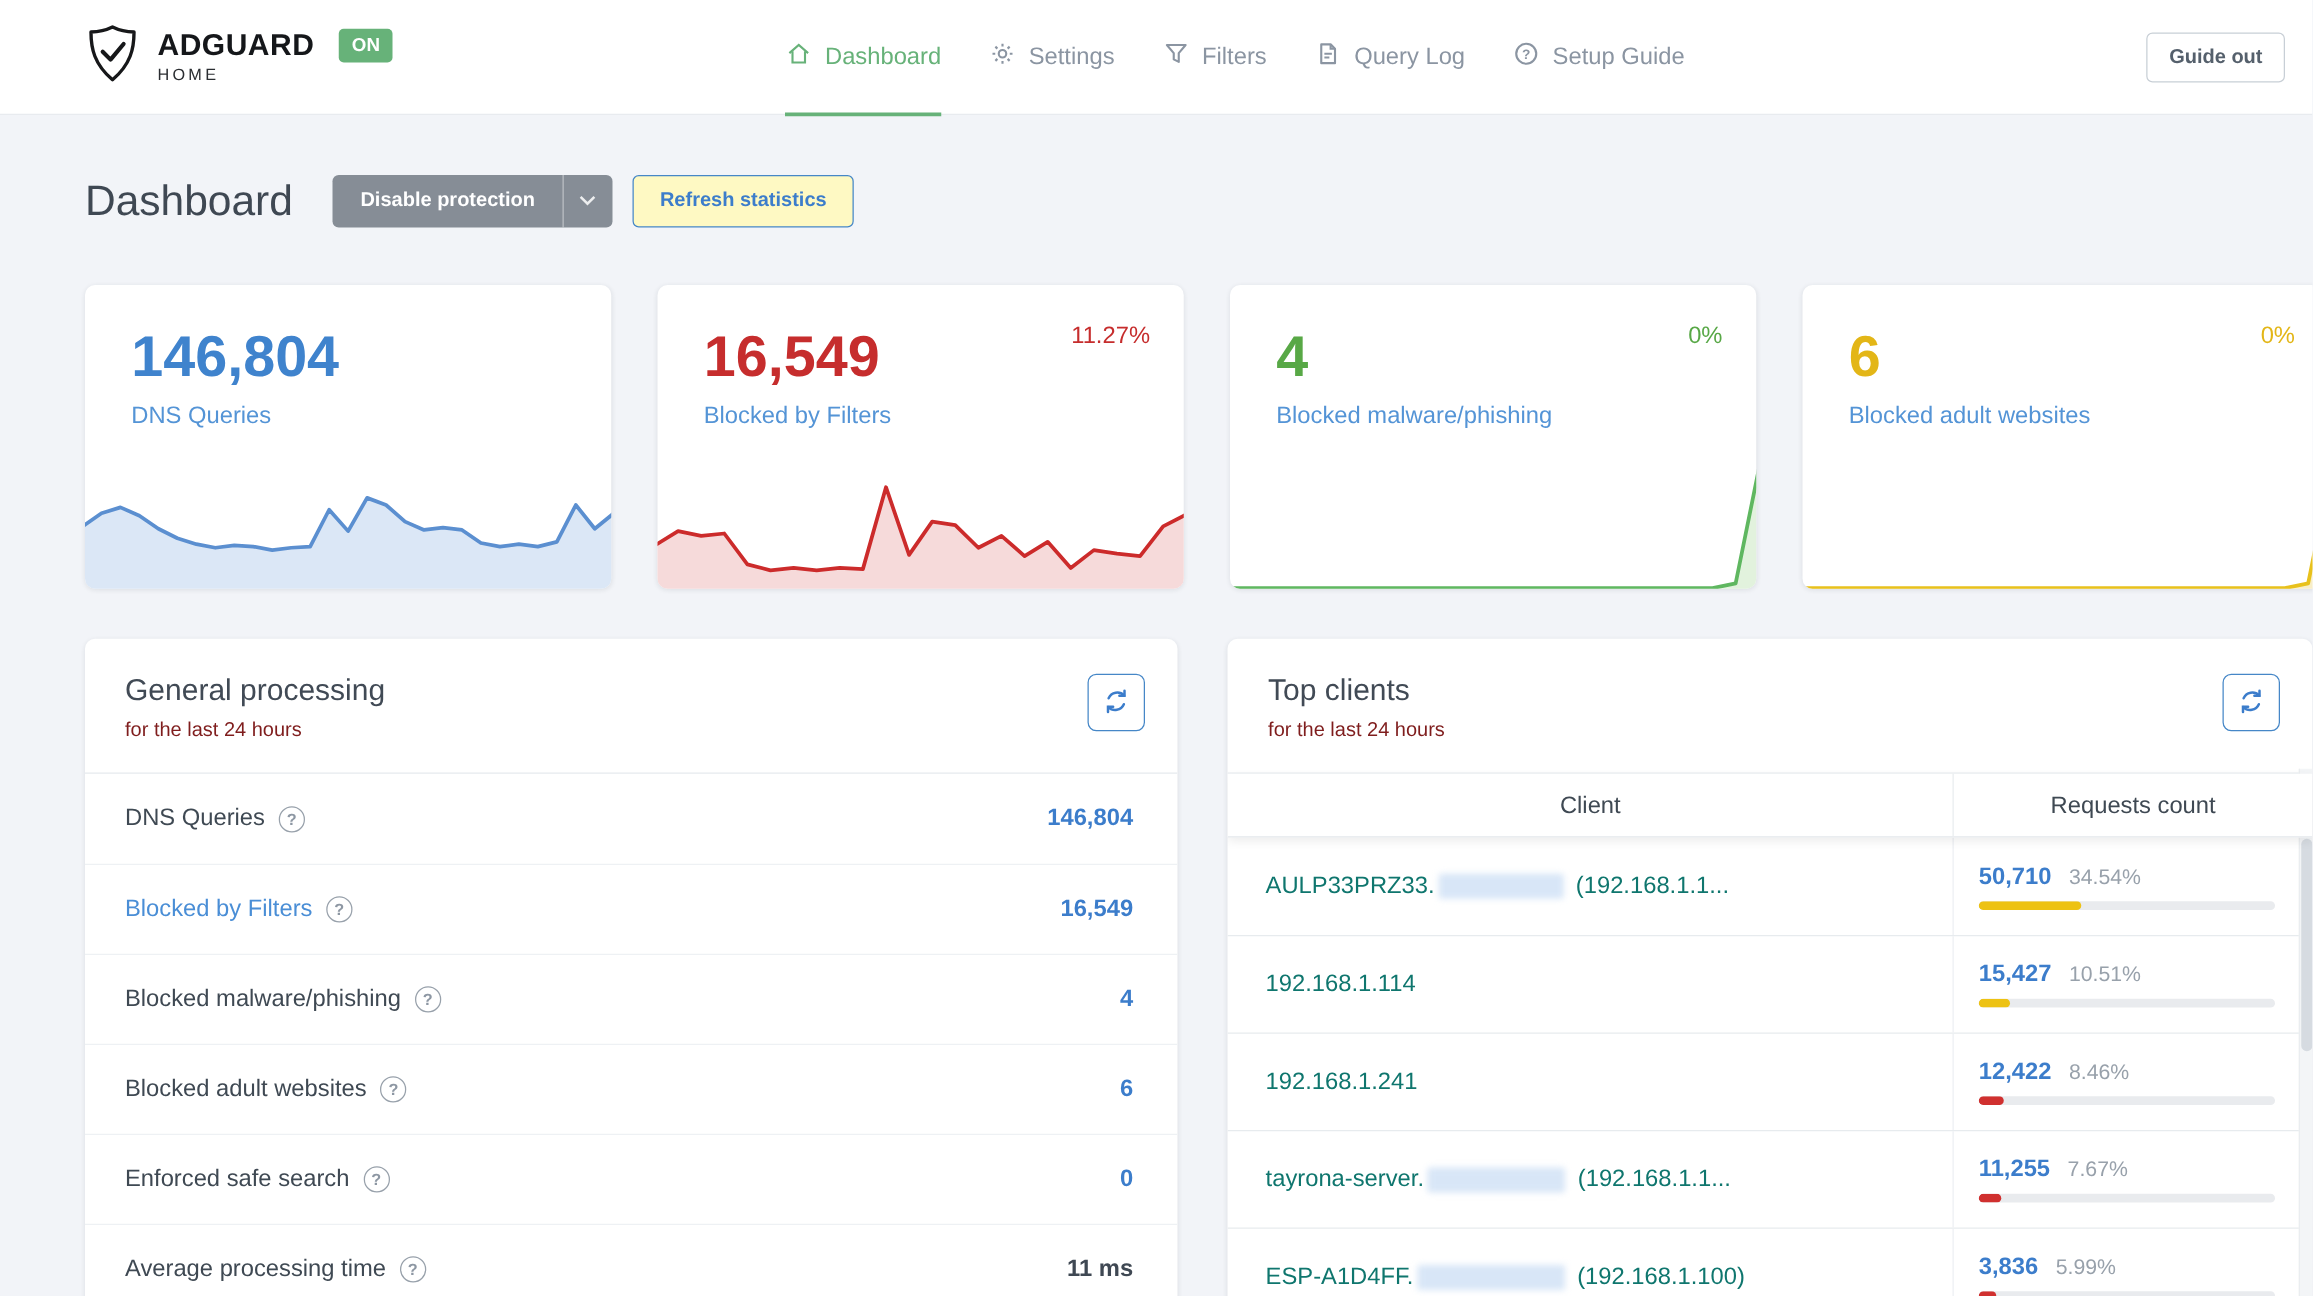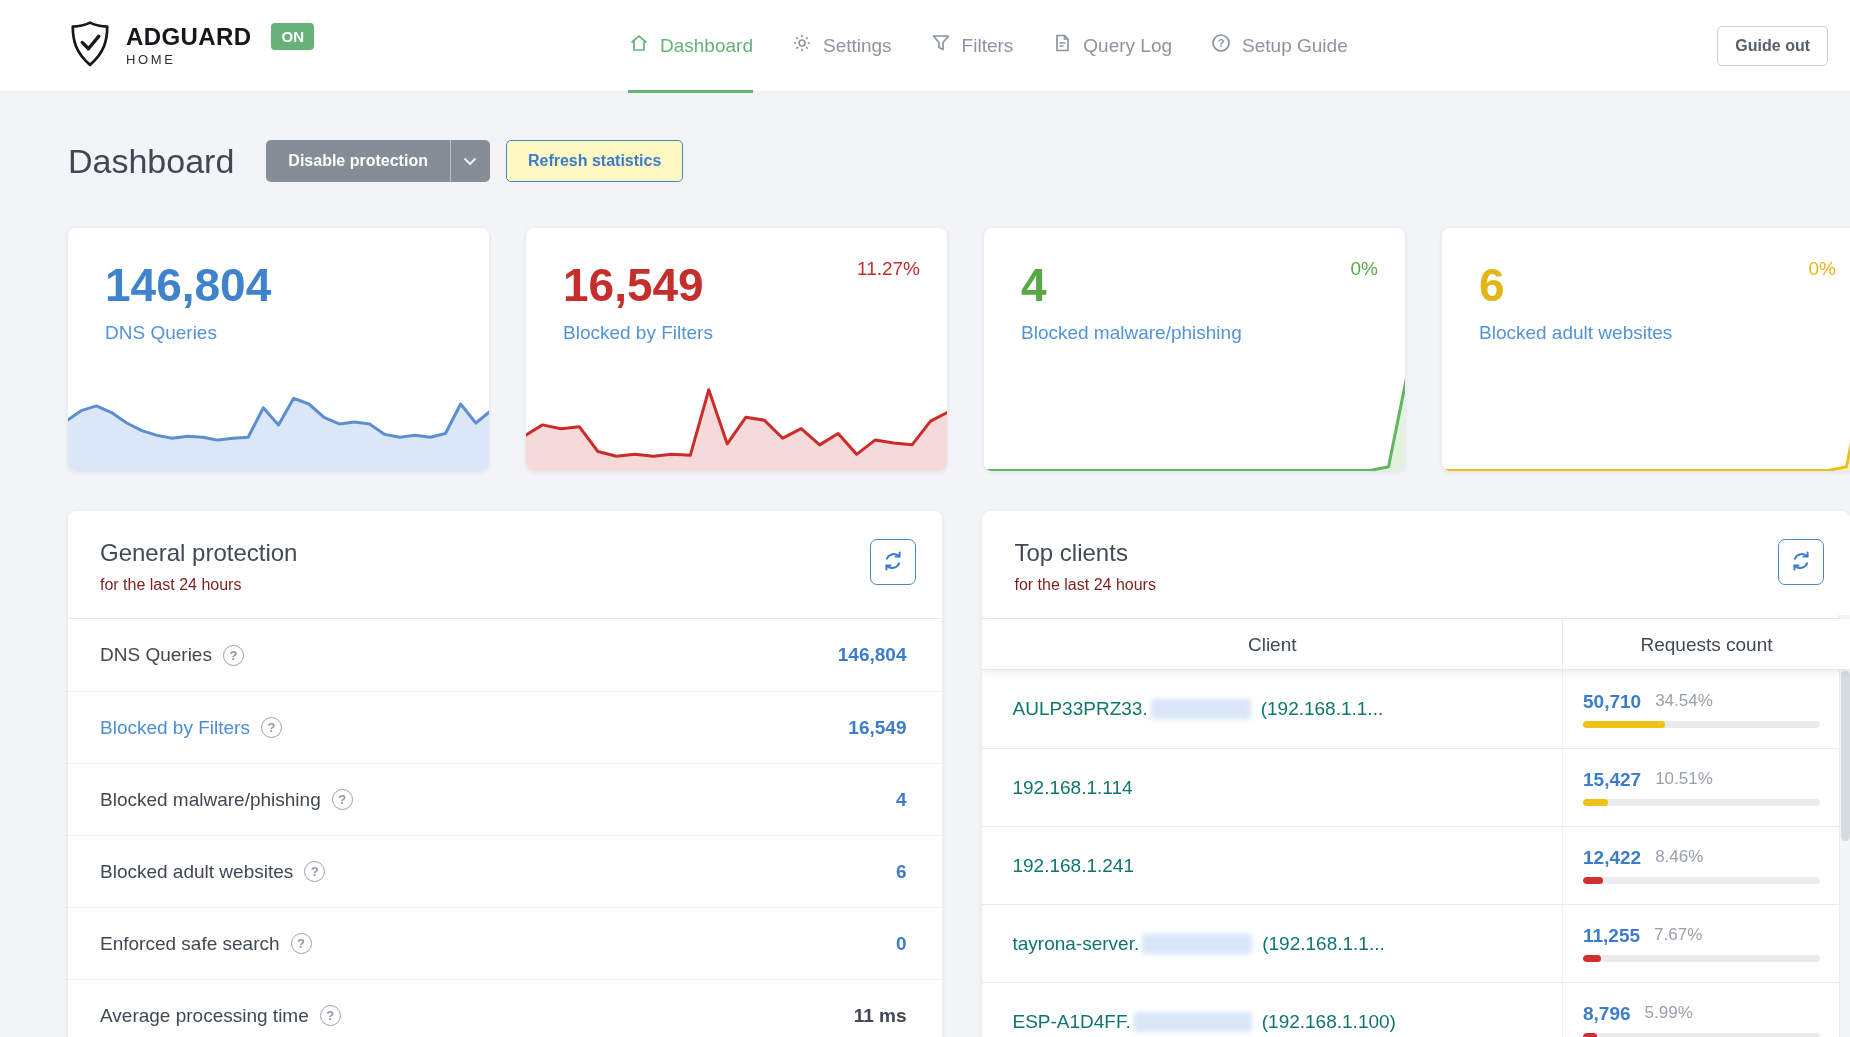--- a/index.html
+++ b/index.html
@@ -76,21 +76,21 @@
   .th-count{width:287px;cursor:pointer;}
   .client-row{display:flex;align-items:center;min-height:78px;border-top:1px solid #e7ebee;}
   .client-row:first-child{border-top:none;}
   .cell-client{flex:1;padding:0 18px 0 30px;border-right:1px solid #edf0f3;font-size:19px;
     align-self:stretch;display:flex;align-items:center;overflow:hidden;}
   .client-link{color:#0f766e;text-decoration:none;display:flex;align-items:center;white-space:nowrap;cursor:pointer;}
   .redacted{display:inline-block;height:20px;background:#d8e6f7;border-radius:2px;filter:blur(2.5px);
     margin:0 8px 0 3px;flex:none;}
   .suffix{margin-left:2px;}
   .cell-count{width:287px;padding:0 30px 0 20px;}
-  .count-line{display:flex;align-items:flex-start;gap:14px;}
+  .count-line{display:flex;align-items:center;gap:14px;}
   .count-num{font-size:19px;font-weight:700;color:#3c7dcb;}
   .count-pct{font-size:17px;color:#98a1ab;}
   .bar{margin-top:8px;height:7px;border-radius:4px;background:#e9ebee;overflow:hidden;}
   .bar-fill{height:100%;border-radius:4px;}
   .scroll-track{position:absolute;top:104px;bottom:0;right:0;width:11px;background:#f3f5f7;
     border-left:1px solid #eaedf0;cursor:pointer;}
   .scroll-thumb{position:absolute;top:56px;left:1px;width:9px;height:170px;border-radius:5px;background:#d6dbe1;}
 </style>
 </head>
 <body>
@@ -211,21 +211,21 @@
         <polygon points="0,97.5 18.47826086956522,97.5 36.95652173913044,97.5 55.43478260869565,97.5 73.91304347826087,97.5 92.39130434782608,97.5 110.8695652173913,97.5 129.34782608695653,97.5 147.82608695652175,97.5 166.30434782608697,97.5 184.78260869565216,97.5 203.2608695652174,97.5 221.7391304347826,97.5 240.2173913043478,97.5 258.69565217391306,97.5 277.17391304347825,97.5 295.6521739130435,97.5 314.1304347826087,97.5 332.60869565217394,97.5 351.0869565217391,97.5 369.5652173913043,97.5 388.04347826086956,97.5 406.5217391304348,93.7 425,2.5 425,100 0,100" fill="#f8eec8"></polygon>
         <polyline points="0,97.5 18.47826086956522,97.5 36.95652173913044,97.5 55.43478260869565,97.5 73.91304347826087,97.5 92.39130434782608,97.5 110.8695652173913,97.5 129.34782608695653,97.5 147.82608695652175,97.5 166.30434782608697,97.5 184.78260869565216,97.5 203.2608695652174,97.5 221.7391304347826,97.5 240.2173913043478,97.5 258.69565217391306,97.5 277.17391304347825,97.5 295.6521739130435,97.5 314.1304347826087,97.5 332.60869565217394,97.5 351.0869565217391,97.5 369.5652173913043,97.5 388.04347826086956,97.5 406.5217391304348,93.7 425,2.5" fill="none" stroke="#e8c11c" stroke-width="3" stroke-linejoin="round"></polyline>
       </svg>
     </div>
   </div>
 
 <div class="content-row">
 
   <section class="panel panel-gen">
     <div class="panel-head">
-      <div class="panel-title">General protection</div>
+      <div class="panel-title">General processing</div>
       <div class="panel-sub">for the last 24 hours</div>
       <button class="refresh-btn">
         <span>
           <svg width="22" height="22" viewBox="0 0 22 22" stroke="#3c7dcb" stroke-width="2" fill="none" stroke-linecap="round">
             <path d="M17.3 6.3 A7.6 7.6 0 0 0 4.9 8.6"></path>
               <path d="M17.6 2.5 L17.6 6.6 L13.5 6.6"></path>
             <path d="M4.7 15.7 A7.6 7.6 0 0 0 17.1 13.4"></path>
               <path d="M4.4 19.5 L4.4 15.4 L8.5 15.4"></path>
           </svg>
         </span>
@@ -368,21 +368,21 @@
         <div class="client-row">
           <div class="cell-client">
             <a class="client-link">
               <span>ESP-A1D4FF.</span>
               <span class="redacted" style="width: 118px;"></span>
               <span class="suffix">(192.168.1.100)</span>
             </a>
           </div>
           <div class="cell-count">
             <div class="count-line">
-              <span class="count-num">8,796</span>
+              <span class="count-num">3,836</span>
               <span class="count-pct">5.99%</span>
             </div>
             <div class="bar">
               <div class="bar-fill" style="width: 5.99%; background: rgb(208, 48, 47);"></div>
             </div>
           </div>
         </div>
       </div>
     <div class="scroll-track">
       <div class="scroll-thumb"></div>

